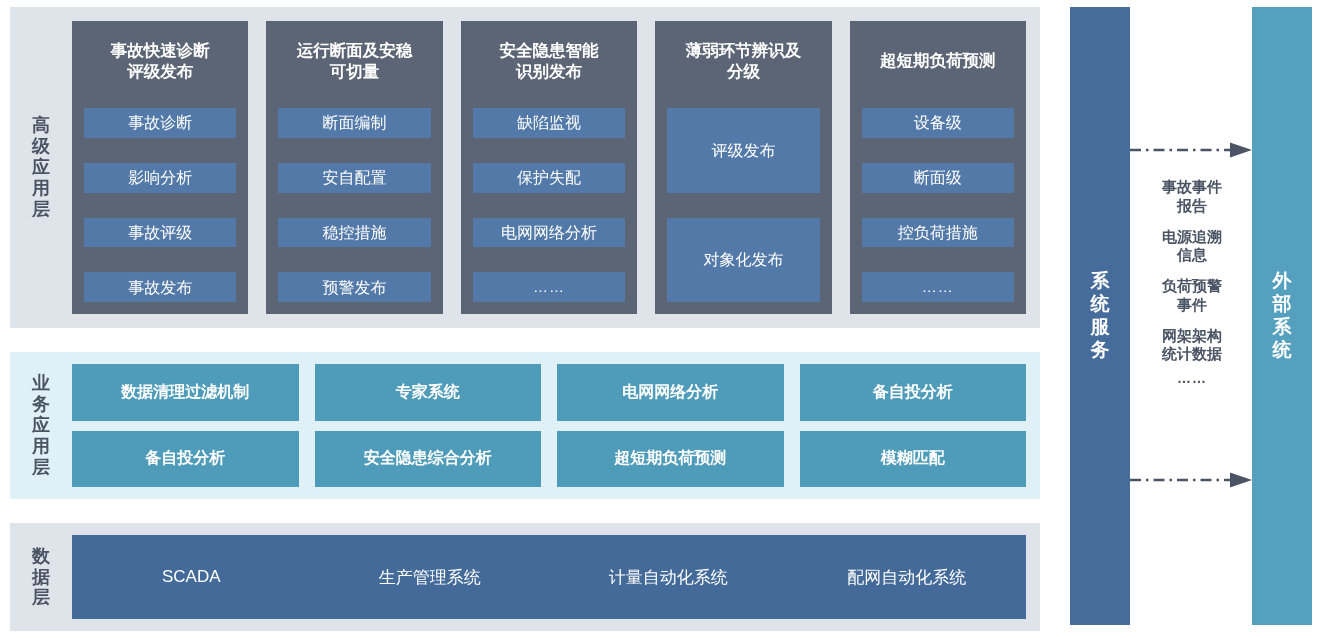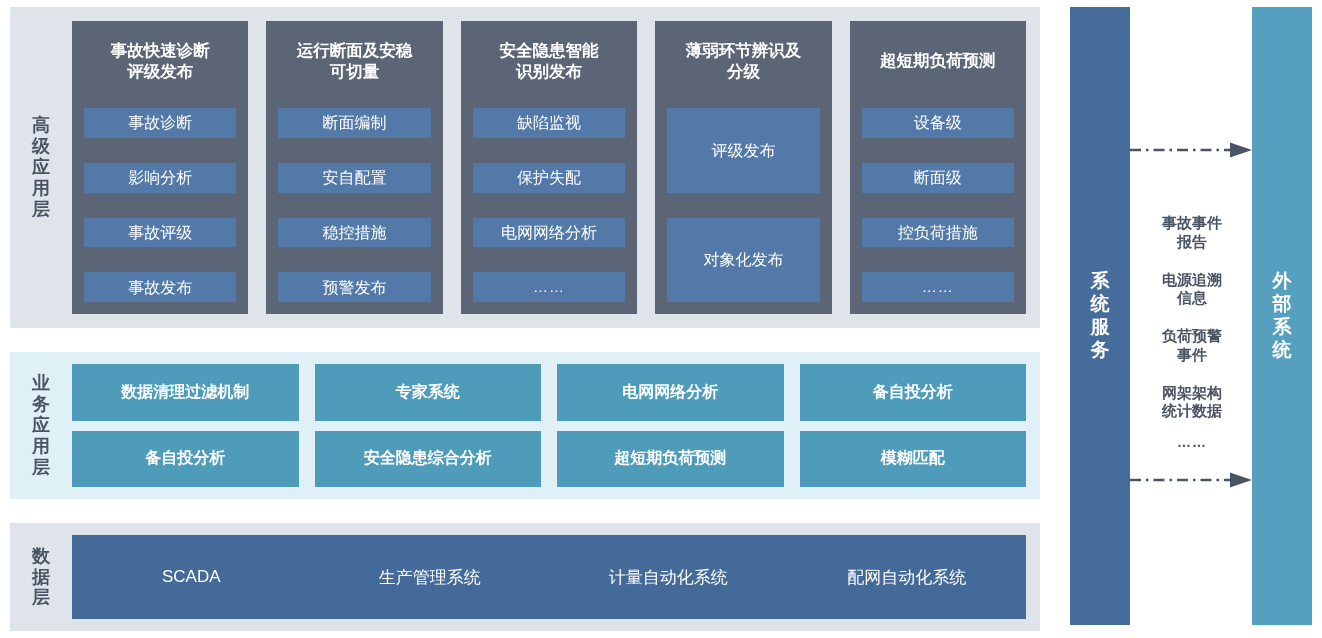--- a/index.html
+++ b/index.html
@@ -71,21 +71,21 @@
     display:flex;align-items:center;justify-content:center;
     color:#ffffff;font-weight:bold;font-size:19px;line-height:1.2;text-align:center;
   }
   .side-bar .v{display:block;}
   #system-service-bar{left:10px;background:#466c9b;}
   #external-system-bar{left:192px;background:#56a0bf;}
 
   
   #flow-labels{
     position:absolute;left:78px;top:178px;width:108px;
-    display:flex;flex-direction:column;align-items:center;gap:19px;margin-top:36px;
+    display:flex;flex-direction:column;align-items:center;gap:12px;
   }
   .flow-label{
     color:#4a5464;font-weight:bold;font-size:15px;line-height:1.25;
     text-align:center;white-space:pre-line;
   }
   .flow-label.dots{font-size:14px;letter-spacing:1px;margin-top:-6px;}
 
   
   .flow-arrow{position:absolute;left:70px;width:122px;height:16px;}
   #flow-arrow-top{top:142px;}

